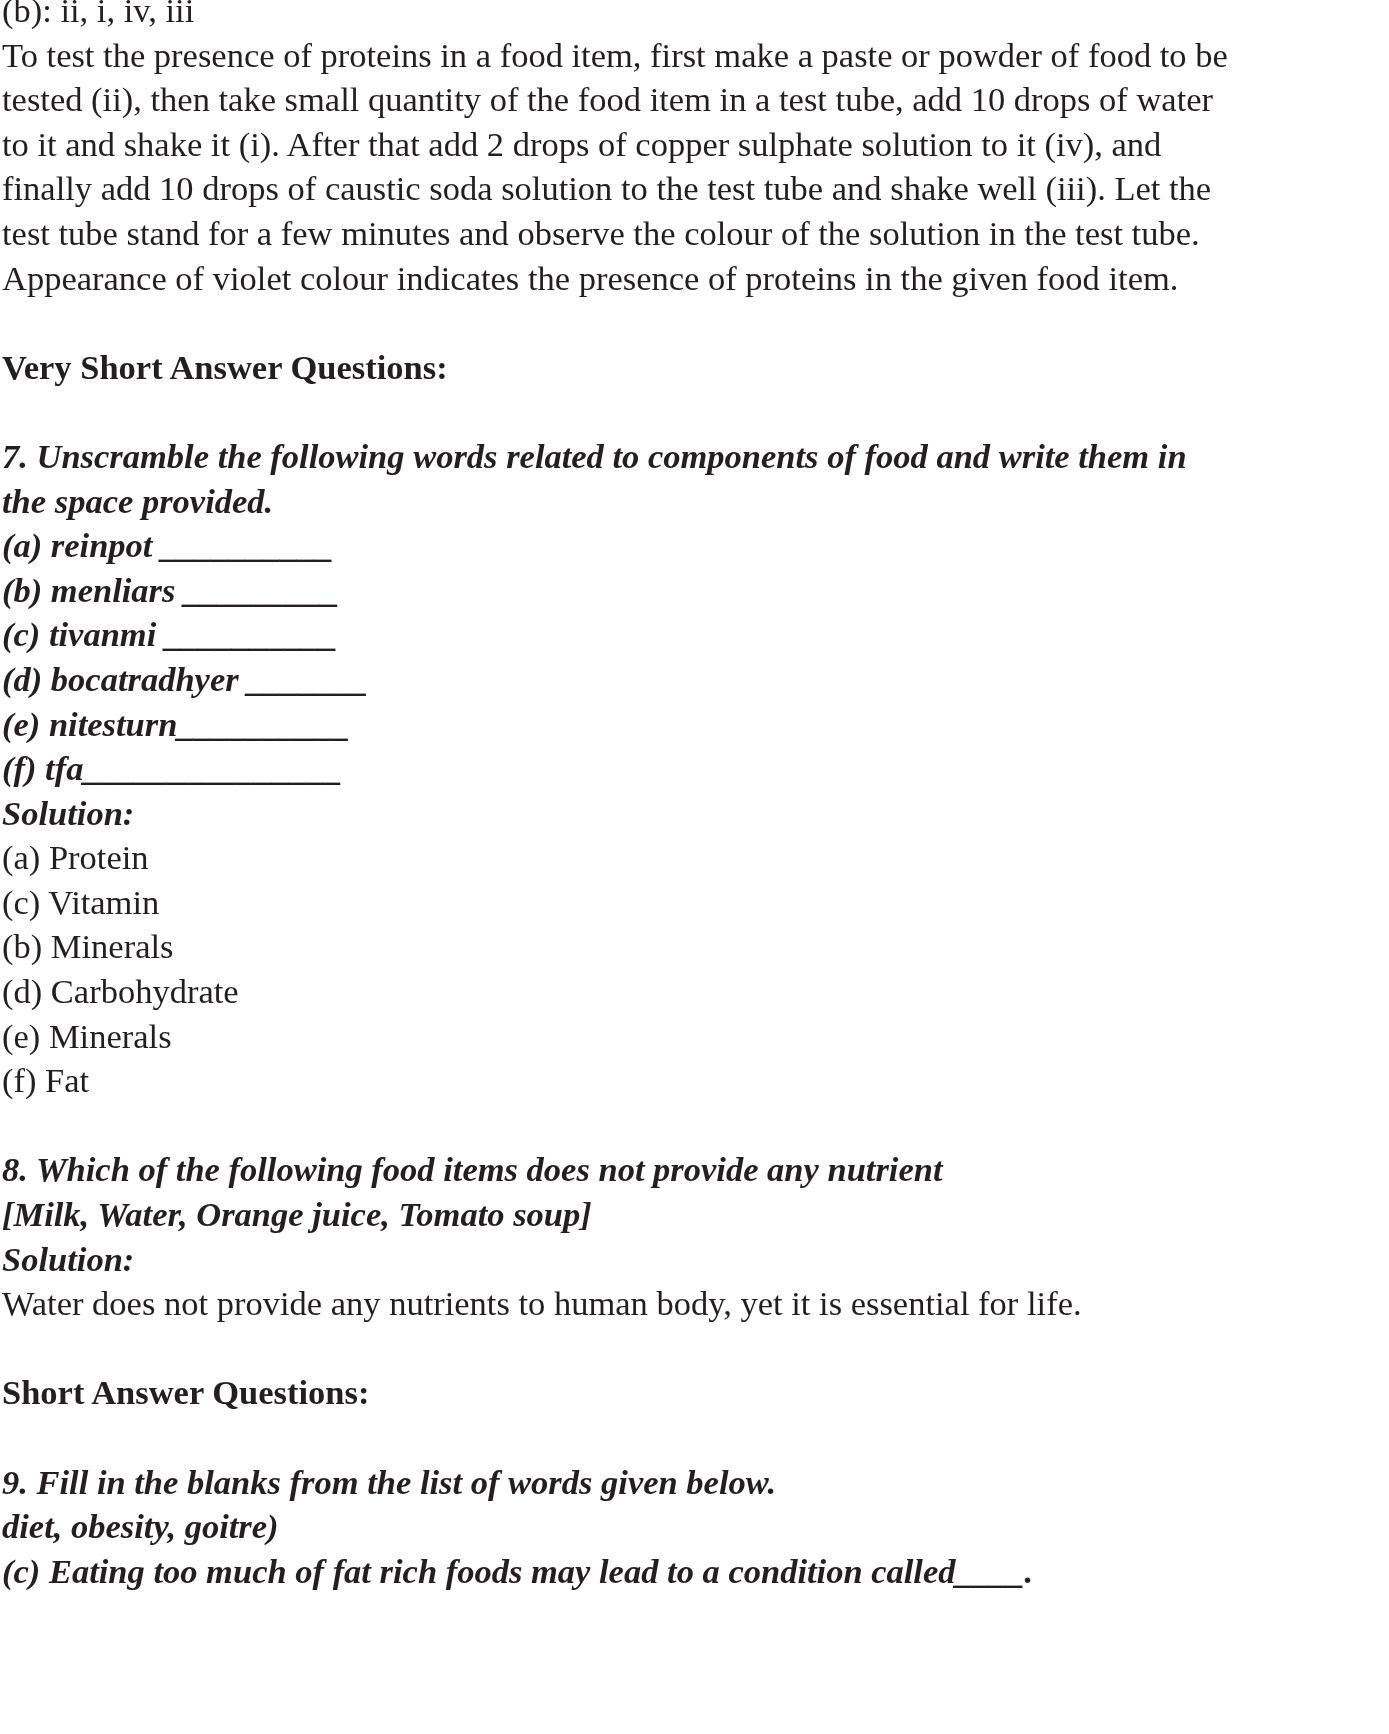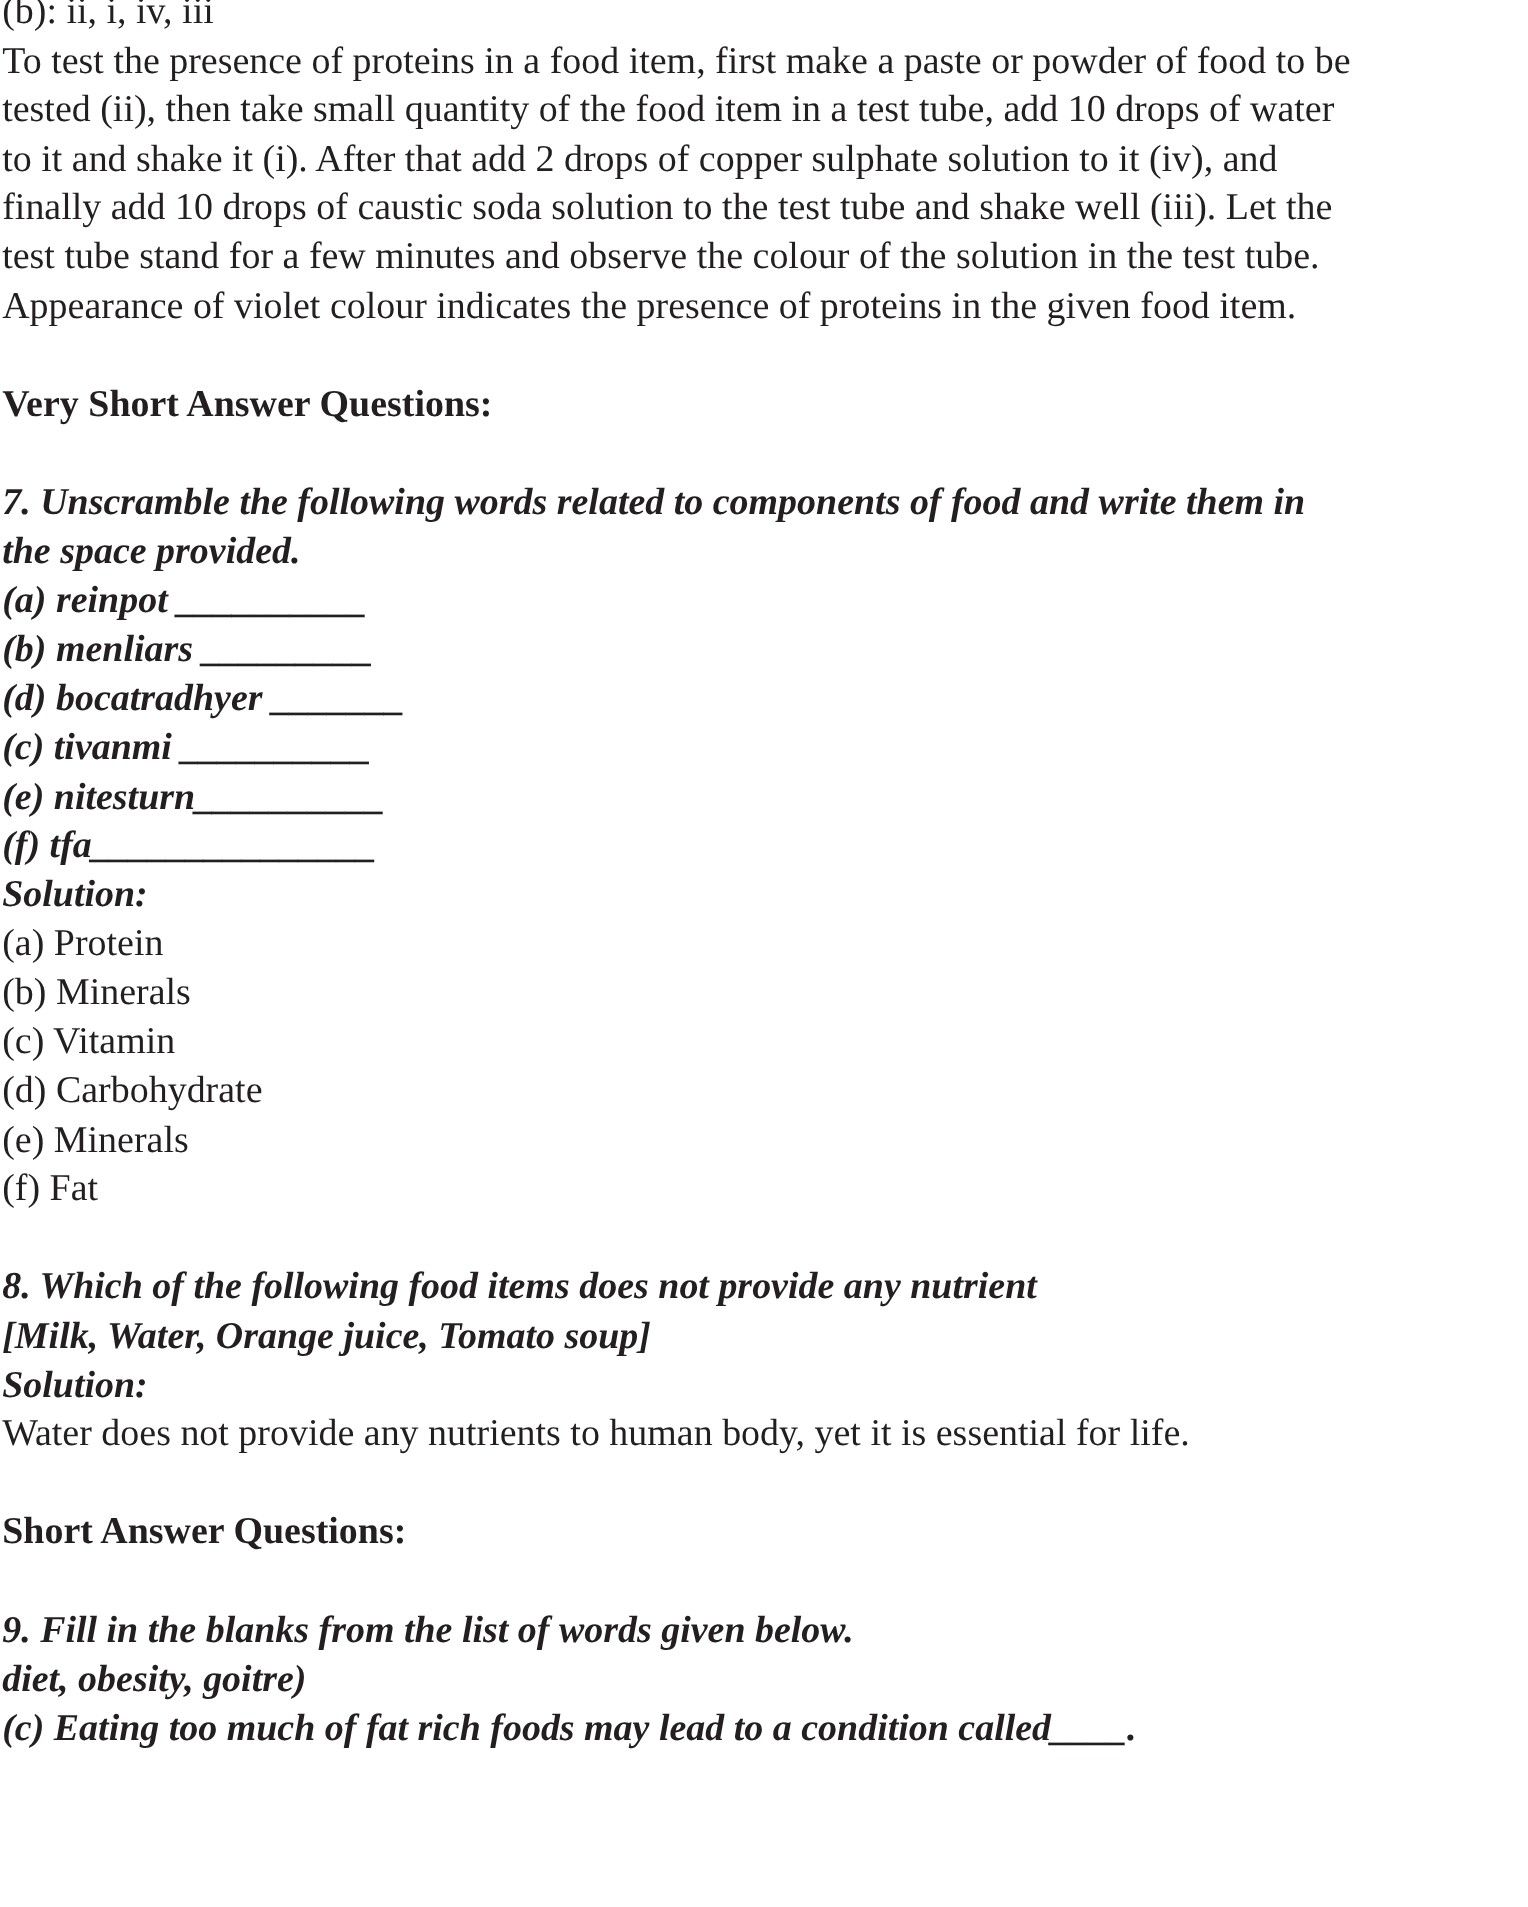--- a/index.html
+++ b/index.html
@@ -54,28 +54,28 @@
 
   <div class="line heading">Very Short Answer Questions:</div>
 
   <div class="blank-line"></div>
 
   <div>
     <div class="line bold">7. Unscramble the following words related to components of food and write them in</div>
     <div class="line bold">the space provided.</div>
     <div class="line bold">(a) reinpot __________</div>
     <div class="line bold">(b) menliars _________</div>
+    <div class="line bold">(c) tivanmi __________</div>
     <div class="line bold">(d) bocatradhyer _______</div>
-    <div class="line bold">(c) tivanmi __________</div>
     <div class="line bold">(e) nitesturn__________</div>
     <div class="line bold">(f) tfa_______________</div>
     <div class="line bold">Solution:</div>
     <div class="line">(a) Protein</div>
+    <div class="line">(c) Vitamin</div>
     <div class="line">(b) Minerals</div>
-    <div class="line">(c) Vitamin</div>
     <div class="line">(d) Carbohydrate</div>
     <div class="line">(e) Minerals</div>
     <div class="line">(f) Fat</div>
   </div>
 
   <div class="blank-line"></div>
 
   <div>
     <div class="line bold">8. Which of the following food items does not provide any nutrient</div>
     <div class="line bold">[Milk, Water, Orange juice, Tomato soup]</div>

